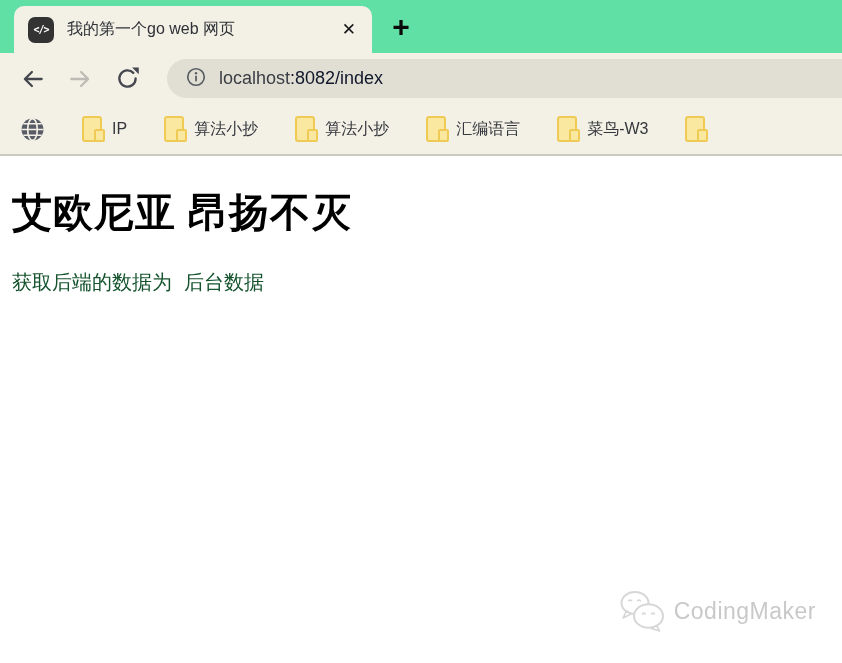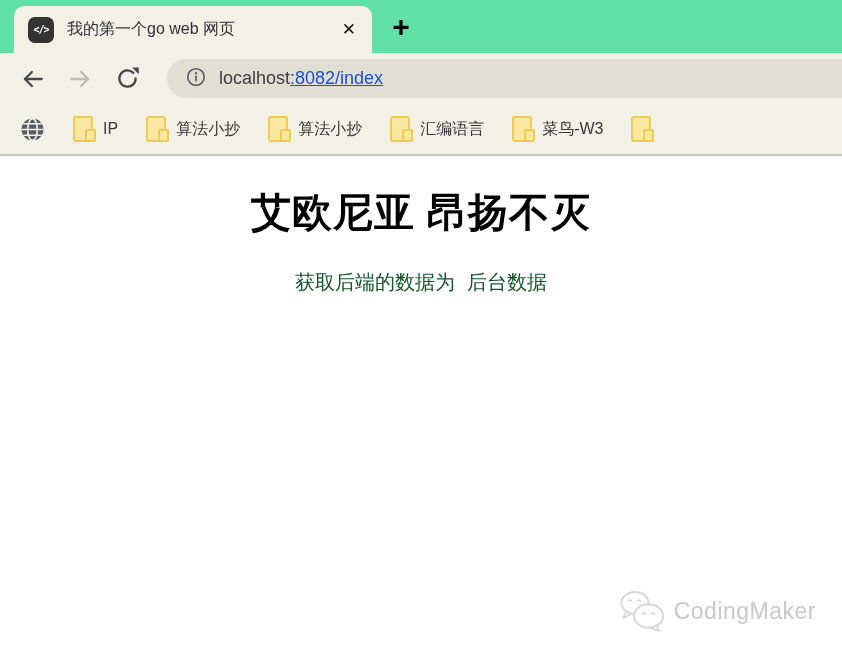--- a/index.html
+++ b/index.html
@@ -91,31 +91,31 @@
     margin-right: -22px;
     background: #E1DED4;
     border-radius: 20px;
     display: flex;
     align-items: center;
     padding-left: 14px;
   }
   .info-icon { margin: 0 12px 0 4px; flex: none; }
   .url { font-size: 18px; white-space: nowrap; }
   .url .host { color: #3A3E44; }
-  .url .path { color: #1d4ed8; text-decoration: underline; }
+  .url .path { color: #0f172a; }
 
   
   .bookmarks {
     height: 52px;
     background: #F3F0E6;
     border-bottom: 2px solid #CBC9C0;
     display: flex;
     align-items: center;
     padding-left: 20px;
-    gap: 28px;
+    gap: 37px;
     overflow: hidden;
   }
   .bookmark {
     display: flex;
     align-items: center;
     gap: 10px;
     flex: none;
   }
   .bookmark-label {
     font-size: 16px;
@@ -134,21 +134,21 @@
     content: "";
     position: absolute;
     right: -5px; bottom: -2px;
     width: 7px; height: 9px;
     background: #FAE8A0;
     border: 2px solid #EFCB55;
     border-radius: 2px;
   }
 
   
-  .content { padding: 0 22px; text-align: center; }
+  .content { padding: 0 12px; }
   .content h1 {
     font-size: 40px;
     font-weight: 700;
     color: #000000;
     margin: 29px 0 26px 0;
     letter-spacing: 1px;
   }
   .content p {
     font-size: 20px;
     color: #14532d;

